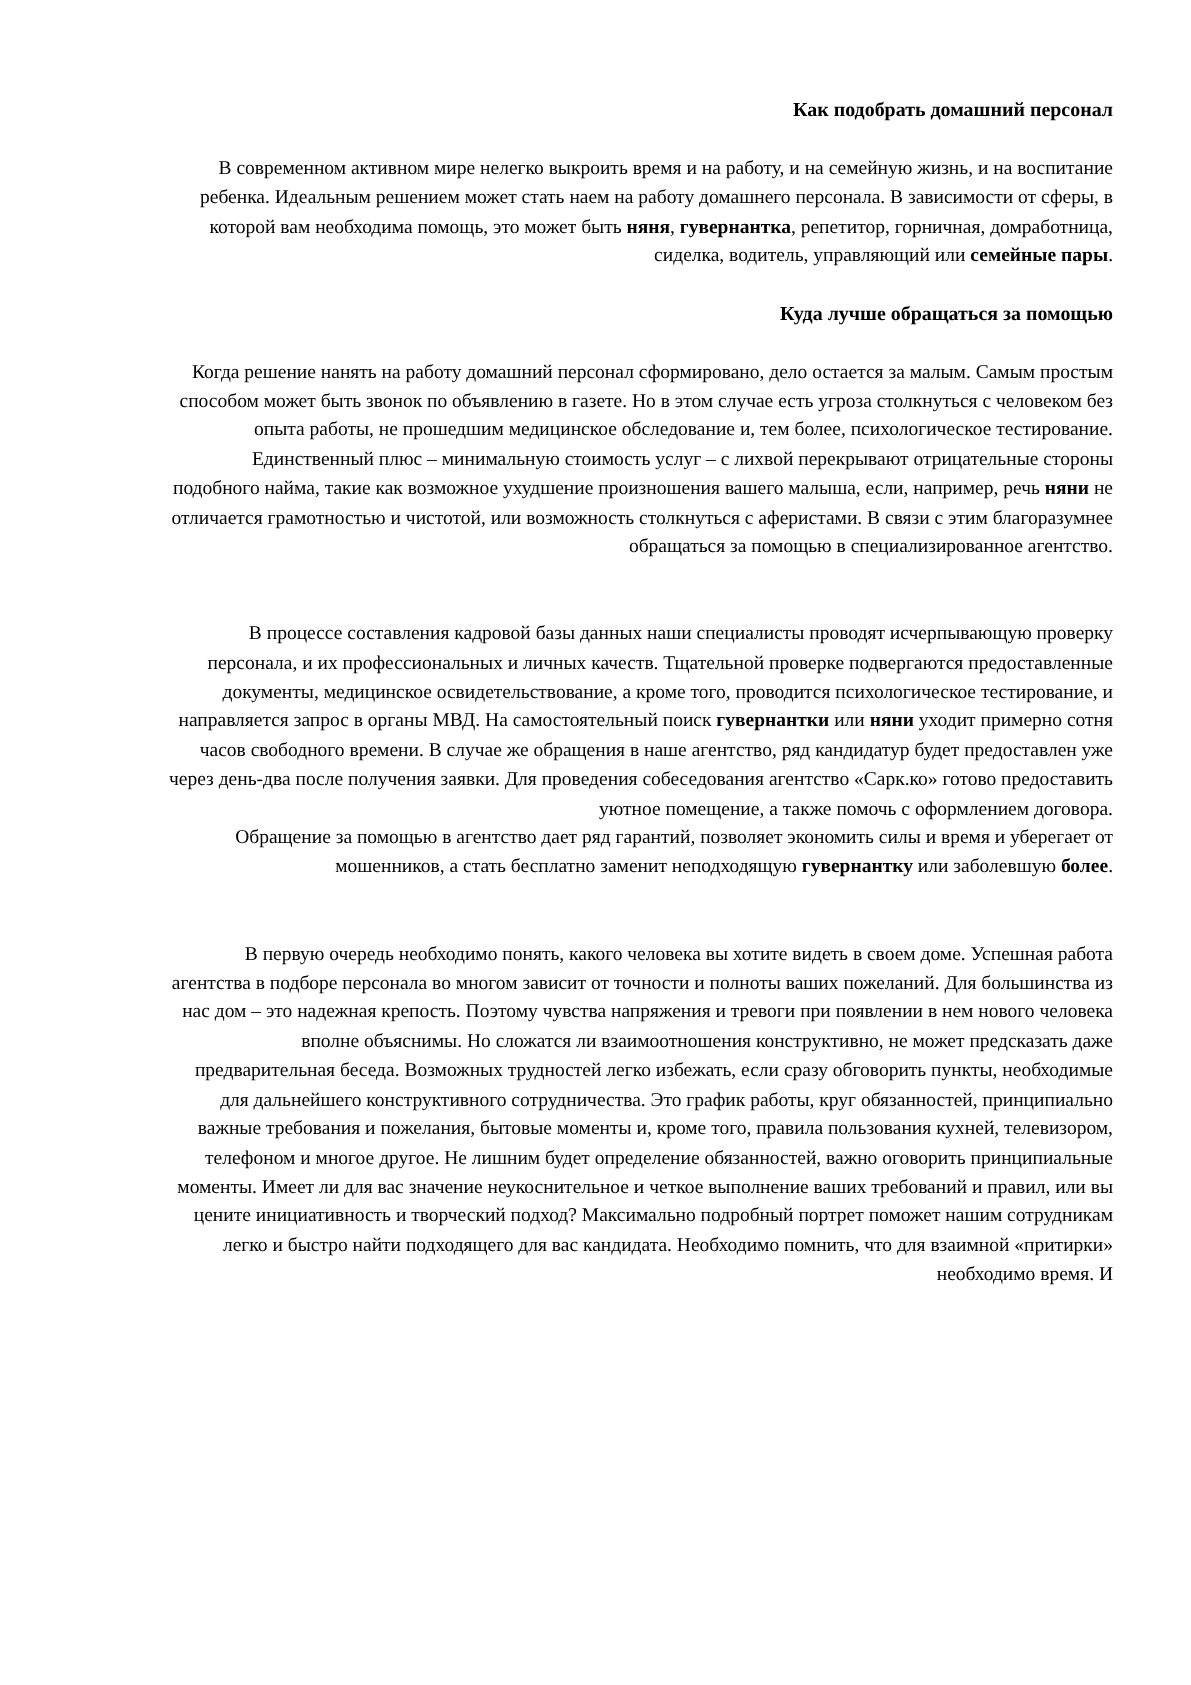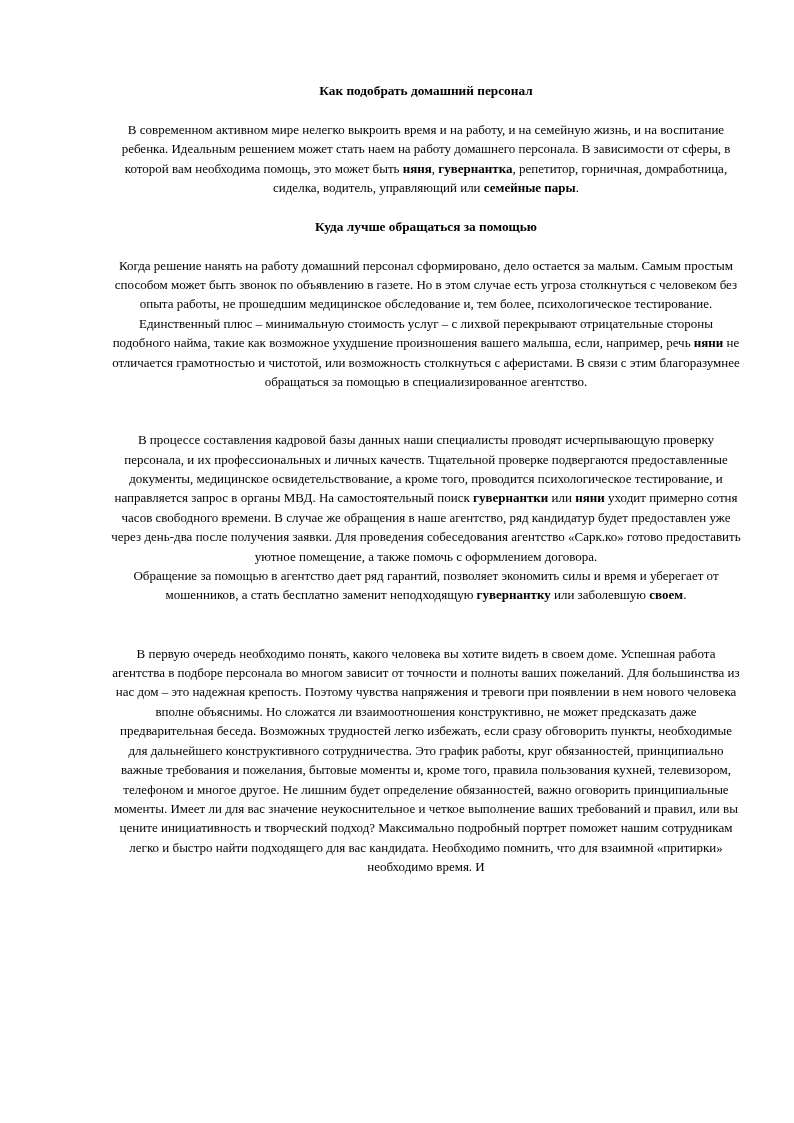--- a/index.html
+++ b/index.html
@@ -12,27 +12,27 @@
     width: 794px;
     height: 1123px;
     background: #ffffff;
     margin: 0 auto;
     overflow: hidden;
     box-sizing: border-box;
   }
   .content {
     position: absolute;
     left: 110px;
-    top: 81px;
+    top: 63px;
     width: 632px;
     font-family: "Liberation Serif", "DejaVu Serif", serif;
     font-size: 13.3px;
     line-height: 19.4px;
     color: #000000;
-    text-align: center;
+    text-align: right;
     -webkit-font-smoothing: antialiased;
   }
   h2.heading {
     font-size: 13.3px;
     line-height: 19.4px;
     font-weight: bold;
     margin: 0;
     padding: 0;
   }
   p.para {
@@ -53,18 +53,18 @@
       <h2 class="heading">Как подобрать домашний персонал</h2>
       <div class="gap-after-heading"></div>
       <p class="para"><span>В современном активном мире нелегко выкроить время и на работу, и на семейную жизнь, и на воспитание ребенка. Идеальным решением может стать наем на работу домашнего персонала. В зависимости от сферы, в которой вам необходима помощь, это может быть </span><b>няня</b><span>, </span><b>гувернантка</b><span>, репетитор, горничная, домработница, сиделка, водитель, управляющий или </span><b>семейные пары</b><span>.</span></p>
       <div class="gap-after-para"></div>
       <h2 class="heading">Куда лучше обращаться за помощью</h2>
       <div class="gap-after-heading"></div>
       <p class="para"><span>Когда решение нанять на работу домашний персонал сформировано, дело остается за малым. Самым простым способом может быть звонок по объявлению в газете. Но в этом случае есть угроза столкнуться с человеком без опыта работы, не прошедшим медицинское обследование и, тем более, психологическое тестирование. Единственный плюс – минимальную стоимость услуг – с лихвой перекрывают отрицательные стороны подобного найма, такие как возможное ухудшение произношения вашего малыша, если, например, речь </span><b>няни</b><span> не отличается грамотностью и чистотой, или возможность столкнуться с аферистами. В связи с этим благоразумнее обращаться за помощью в специализированное агентство.</span></p>
       <div class="gap-after-para"></div>
       <div class="gap-after-heading"></div>
       <p class="para"><span>В процессе составления кадровой базы данных наши специалисты проводят исчерпывающую проверку персонала, и их профессиональных и личных качеств. Тщательной проверке подвергаются предоставленные документы, медицинское освидетельствование, а кроме того, проводится психологическое тестирование, и направляется запрос в органы МВД. На самостоятельный поиск </span><b>гувернантки</b><span> или </span><b>няни</b><span> уходит примерно сотня часов свободного времени. В случае же обращения в наше агентство, ряд кандидатур будет предоставлен уже через день-два после получения заявки. Для проведения собеседования агентство «Сарк.ко» готово предоставить уютное помещение, а также помочь с оформлением договора.</span></p>
-      <p class="para"><span>Обращение за помощью в агентство дает ряд гарантий, позволяет экономить силы и время и уберегает от мошенников, а стать бесплатно заменит неподходящую </span><b>гувернантку</b><span> или заболевшую </span><b>своем</b><span>.</span></p>
+      <p class="para"><span>Обращение за помощью в агентство дает ряд гарантий, позволяет экономить силы и время и уберегает от мошенников, а стать бесплатно заменит неподходящую </span><b>гувернантку</b><span> или заболевшую </span><b>более</b><span>.</span></p>
       <div class="gap-after-para"></div>
       <div class="gap-after-heading"></div>
       <p class="para"><span>В первую очередь необходимо понять, какого человека вы хотите видеть в своем доме. Успешная работа агентства в подборе персонала во многом зависит от точности и полноты ваших пожеланий. Для большинства из нас дом – это надежная крепость. Поэтому чувства напряжения и тревоги при появлении в нем нового человека вполне объяснимы. Но сложатся ли взаимоотношения конструктивно, не может предсказать даже предварительная беседа. Возможных трудностей легко избежать, если сразу обговорить пункты, необходимые для дальнейшего конструктивного сотрудничества. Это график работы, круг обязанностей, принципиально важные требования и пожелания, бытовые моменты и, кроме того, правила пользования кухней, телевизором, телефоном и многое другое. Не лишним будет определение обязанностей, важно оговорить принципиальные моменты. Имеет ли для вас значение неукоснительное и четкое выполнение ваших требований и правил, или вы цените инициативность и творческий подход? Максимально подробный портрет поможет нашим сотрудникам легко и быстро найти подходящего для вас кандидата. Необходимо помнить, что для взаимной «притирки» необходимо время. И</span></p>
     </div>
 </div>
 
 </body></html>

